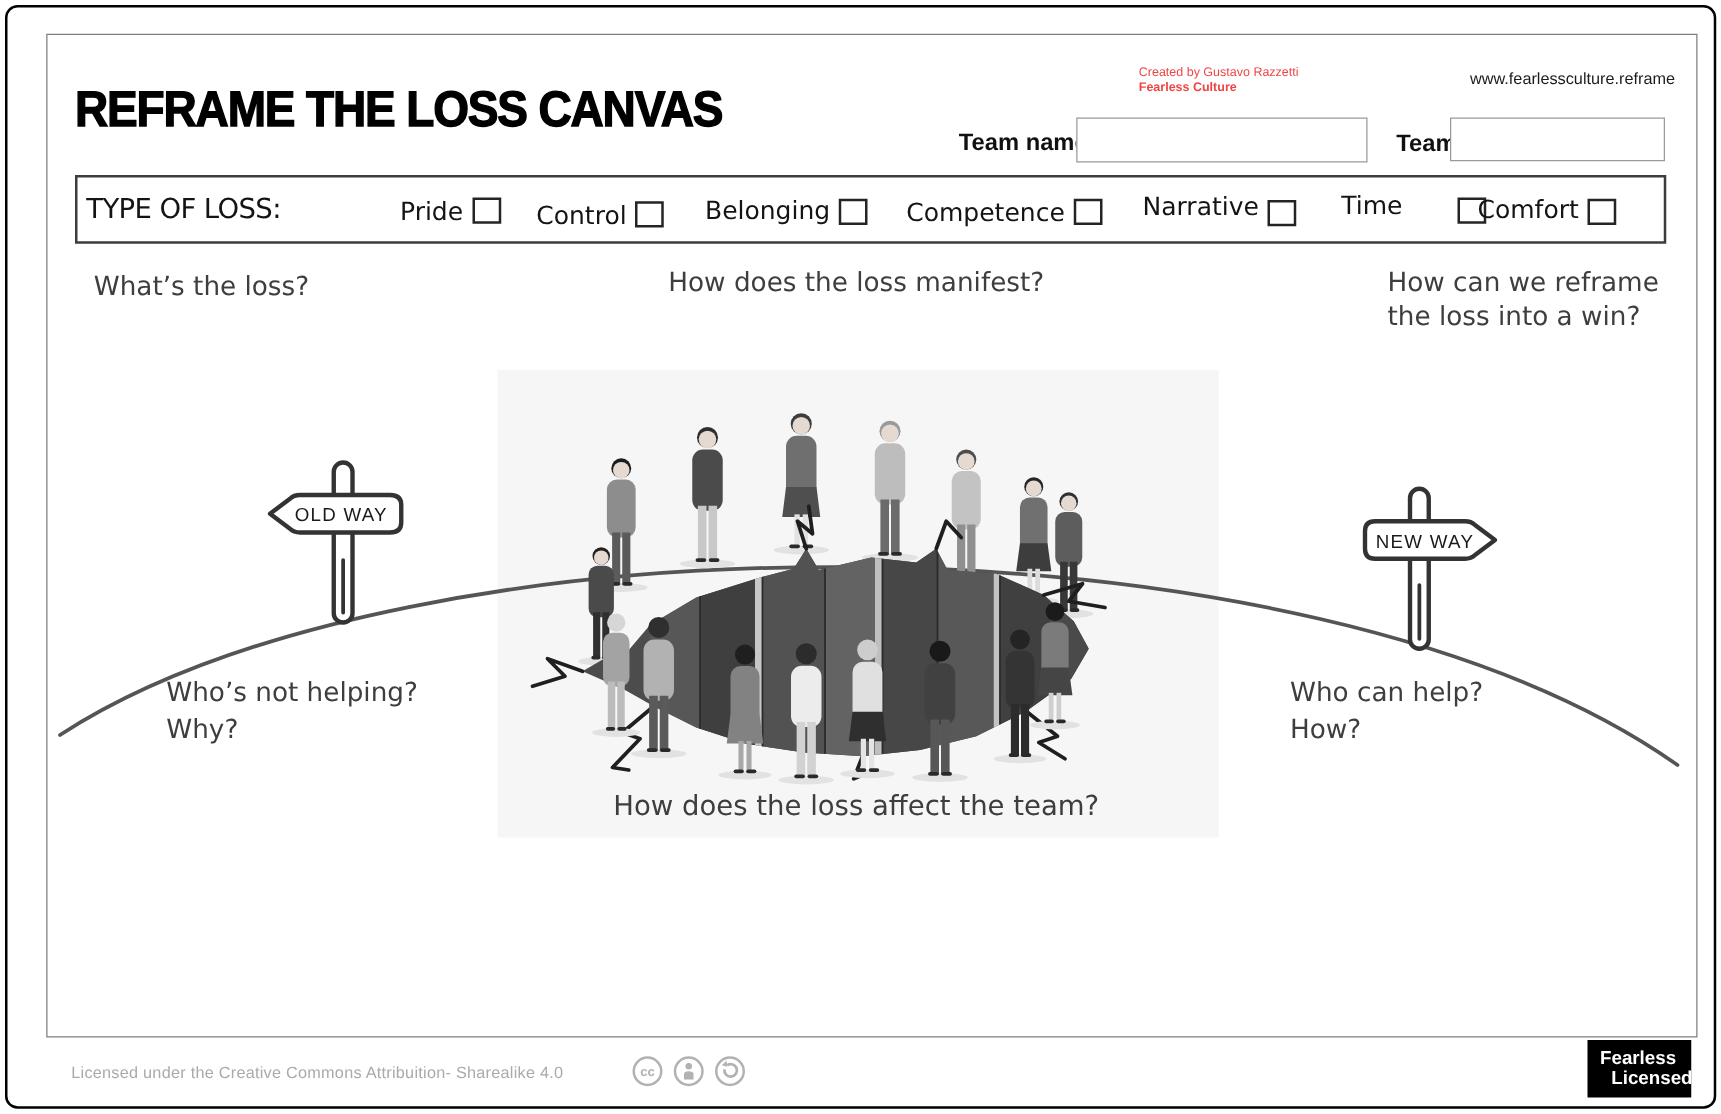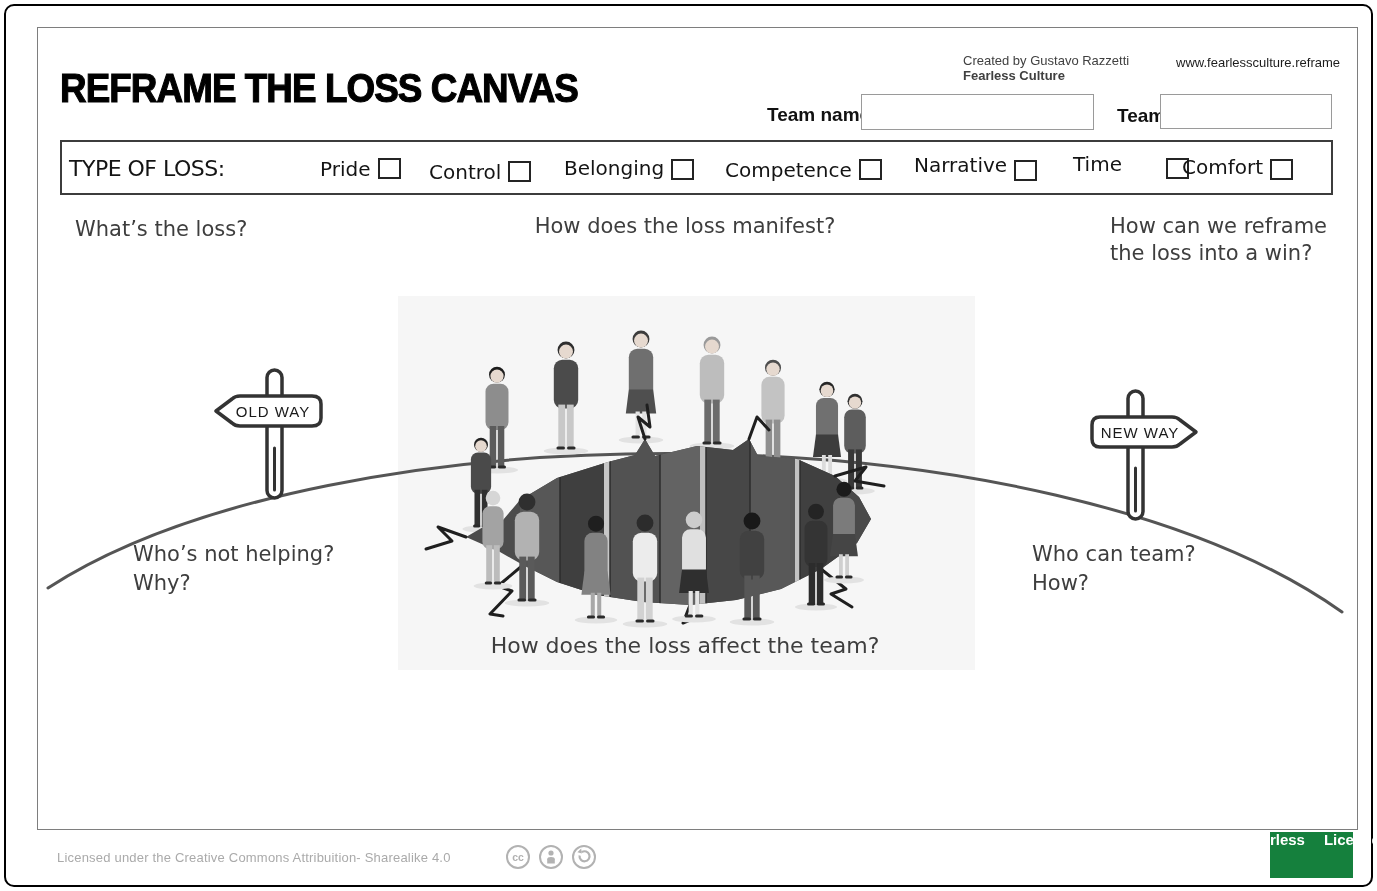--- a/index.html
+++ b/index.html
@@ -7,21 +7,21 @@
          font-family:"Liberation Sans",sans-serif;color:#111;}
   .outer-border{position:absolute;left:4px;top:4px;right:4px;bottom:4px;
          border:2.5px solid #000;border-radius:10px;pointer-events:none;}
   .inner-canvas{position:absolute;left:37px;top:27px;width:1319px;height:801px;
          border:1.5px solid #7e7e7e;background:#fff;}
   .gfx{position:absolute;left:0;top:0;z-index:1;}
   .txt{position:absolute;z-index:2;}
   .page-title{left:60px;top:66px;font-size:40px;font-weight:900;color:#000;
          letter-spacing:-1px;transform:scaleX(.92);transform-origin:left top;
          -webkit-text-stroke:1.1px #000;white-space:nowrap;}
-  .credit{left:963px;top:53px;font-size:13px;color:#404040;line-height:1.18;}
+  .credit{left:911px;top:53px;font-size:10px;color:#ef4444;line-height:1.18;}
   .credit b{font-weight:bold;}
   .website{left:1176px;top:55px;font-size:13px;color:#1c1c1c;}
   .field-label{font-size:19px;font-weight:bold;color:#111;}
   .lbl-team{left:767px;top:104px;}
   .lbl-date{left:1117px;top:105px;}
   .field{position:absolute;z-index:2;border:1.5px solid #9a9a9a;background:#fff;
          font-size:15px;padding:0 6px;box-sizing:border-box;outline:none;}
   .f-team{left:861px;top:94px;width:233px;height:36px;}
   .f-date{left:1160px;top:94px;width:172px;height:35px;}
   .loss-box{left:60px;top:140px;width:1273px;height:55px;border:2px solid #3c3c3c;
@@ -35,22 +35,22 @@
   .q{font-family:"DejaVu Sans",sans-serif;font-size:21px;color:#3e3e3e;line-height:1.4;}
   .q-loss{left:75px;top:215px;}
   .q-manifest{left:480px;top:212px;width:410px;text-align:center;}
   .q-reframe{left:1110px;top:213px;width:220px;line-height:1.3;}
   .q-affect{left:480px;top:631px;width:410px;text-align:center;font-size:22px;}
   .q-nothelp{left:133px;top:540px;}
   .q-canhelp{left:1032px;top:540px;}
   .sign-text{font-family:"Liberation Sans",sans-serif;font-size:15px;fill:#1a1a1a;letter-spacing:1px;}
   .footer-license{left:57px;top:850px;font-size:13px;color:#aaaaaa;letter-spacing:.2px;}
   .cc-row{left:505px;top:844px;display:flex;gap:7px;}
-  .logo{left:1270px;top:832px;width:83px;height:46px;background:#15803d;color:#fff;
-        display:flex;flex-direction:row;justify-content:center;line-height:1.05;
+  .logo{left:1270px;top:832px;width:83px;height:46px;background:#000000;color:#fff;
+        display:flex;flex-direction:column;justify-content:center;line-height:1.05;
         font-size:15px;font-weight:bold;}
   .logo .l1{margin-left:10px;}
   .logo .l2{margin-left:19px;}
 </style>
 </head>
 <body>
 
 <div class="stage">
 
   <div class="inner-canvas"></div>
@@ -313,21 +313,21 @@
   <div class="txt q q-manifest">How does the loss manifest?</div>
   <div class="txt q q-reframe">
     <div>How can we reframe</div>
     <div>the loss into a win?</div>
   </div>
   <div class="txt q q-nothelp">
     <div>Who’s not helping?</div>
     <div>Why?</div>
   </div>
   <div class="txt q q-canhelp">
-    <div>Who can team?</div>
+    <div>Who can help?</div>
     <div>How?</div>
   </div>
   <div class="txt q q-affect">How does the loss affect the team?</div>
 
   <div class="txt footer-license">Licensed under the Creative Commons Attribuition- Sharealike 4.0</div>
   <div class="txt cc-row">
     <svg width="26" height="26" viewBox="0 0 26 26">
       <circle cx="13" cy="13" r="11" fill="none" stroke="#b2b2b2" stroke-width="2"></circle>
       <text x="13" y="17" text-anchor="middle" font-family="Liberation Sans,sans-serif" font-size="10.5" font-weight="bold" fill="#b2b2b2">cc</text>
     </svg>

